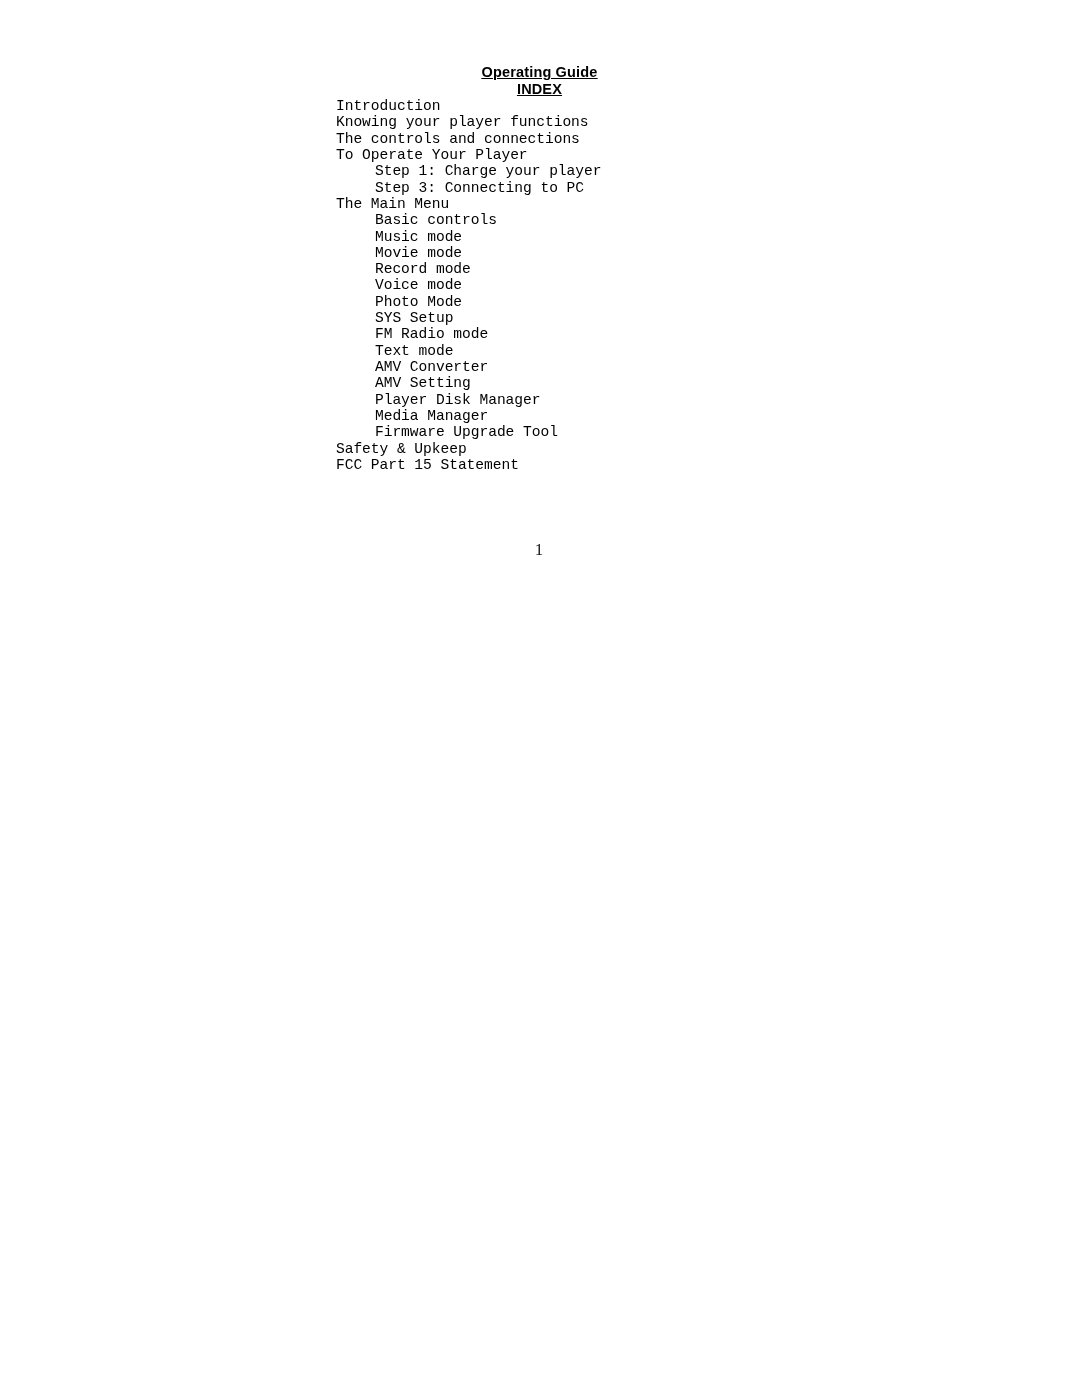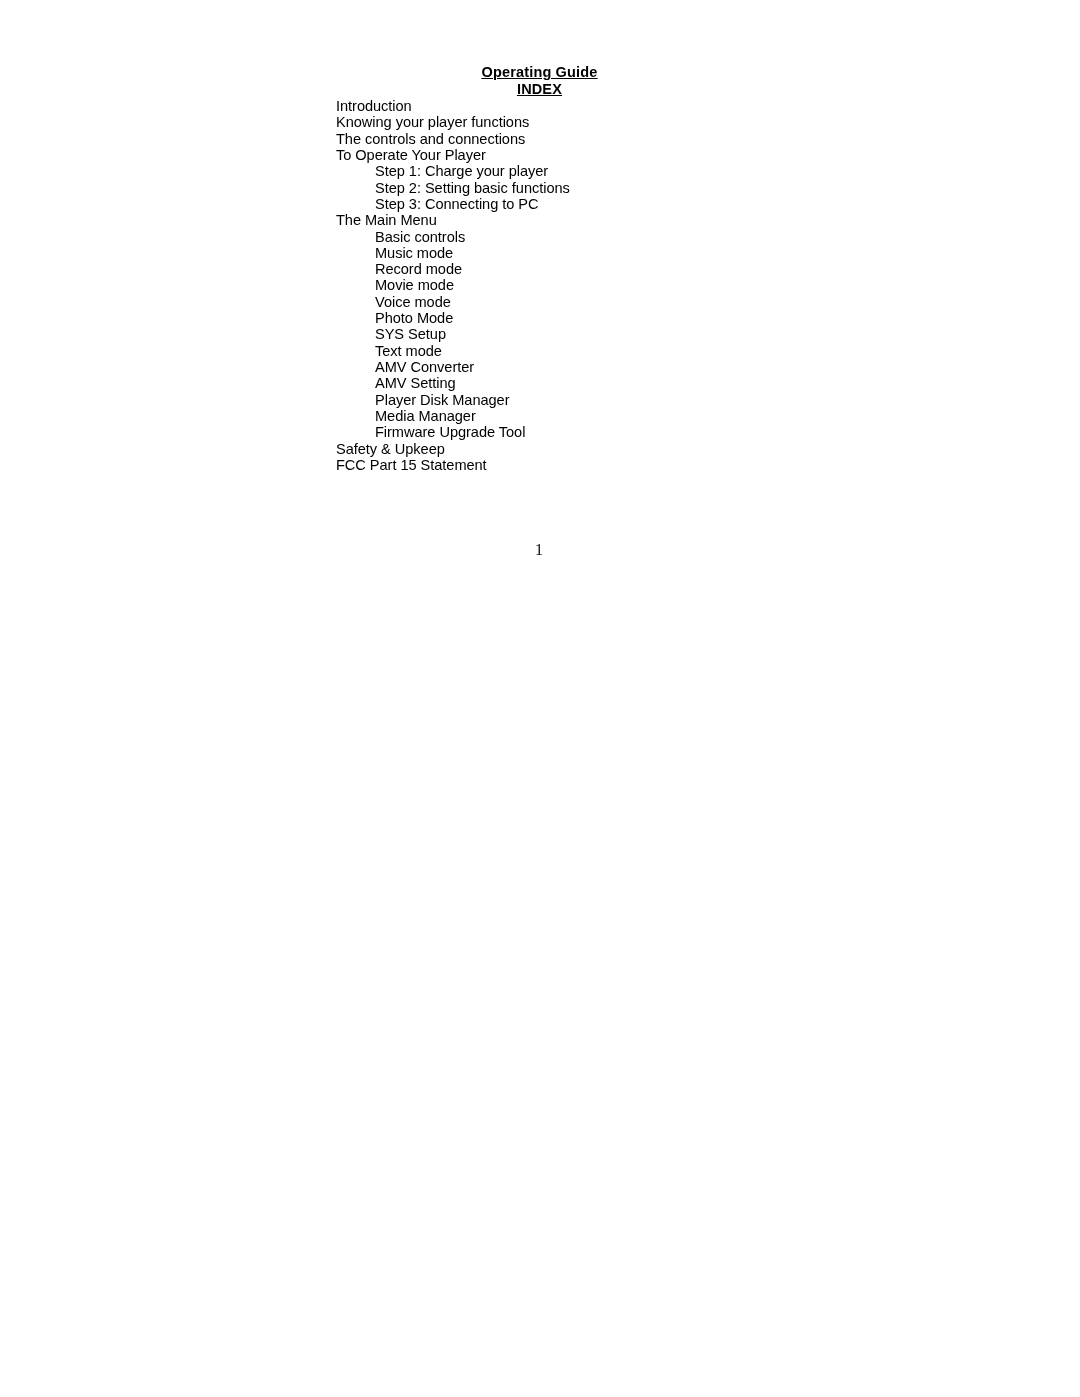--- a/index.html
+++ b/index.html
@@ -57,20 +57,21 @@
 
   
   .index-list {
     position: absolute;
     left: 336px;
     top: 98px;
     width: 600px;
     margin: 0;
     padding: 0;
     list-style: none;
+    font-family: Liberation Mono, monospace;
   }
   .index-item {
     font-size: 14.6px;
     line-height: 16.32px;
     white-space: nowrap;
     letter-spacing: -0.05px;
   }
   .index-item.level-1 {
     padding-left: 0;
   }
@@ -103,30 +104,30 @@
     <div class="doc-title"><span>Operating Guide</span></div>
     <div class="doc-subtitle"><span>INDEX</span></div>
   </div>
 
   <ul class="index-list" id="index-list">
       <li class="index-item level-1">Introduction</li>
       <li class="index-item level-1">Knowing your player functions</li>
       <li class="index-item level-1">The controls and connections</li>
       <li class="index-item level-1">To Operate Your Player</li>
       <li class="index-item level-2">Step 1: Charge your player</li>
-      <li class="index-item level-2">Step 2: Setting basic functions</li>
       <li class="index-item level-2">Step 3: Connecting to PC</li>
       <li class="index-item level-1">The Main Menu</li>
       <li class="index-item level-2">Basic controls</li>
       <li class="index-item level-2">Music mode</li>
+      <li class="index-item level-2">Movie mode</li>
       <li class="index-item level-2">Record mode</li>
-      <li class="index-item level-2">Movie mode</li>
       <li class="index-item level-2">Voice mode</li>
       <li class="index-item level-2">Photo Mode</li>
       <li class="index-item level-2">SYS Setup</li>
+      <li class="index-item level-2">FM Radio mode</li>
       <li class="index-item level-2">Text mode</li>
       <li class="index-item level-2">AMV Converter</li>
       <li class="index-item level-2">AMV Setting</li>
       <li class="index-item level-2">Player Disk Manager</li>
       <li class="index-item level-2">Media Manager</li>
       <li class="index-item level-2">Firmware Upgrade Tool</li>
       <li class="index-item level-1">Safety &amp; Upkeep</li>
       <li class="index-item level-1">FCC Part 15 Statement</li>
     </ul>
 

